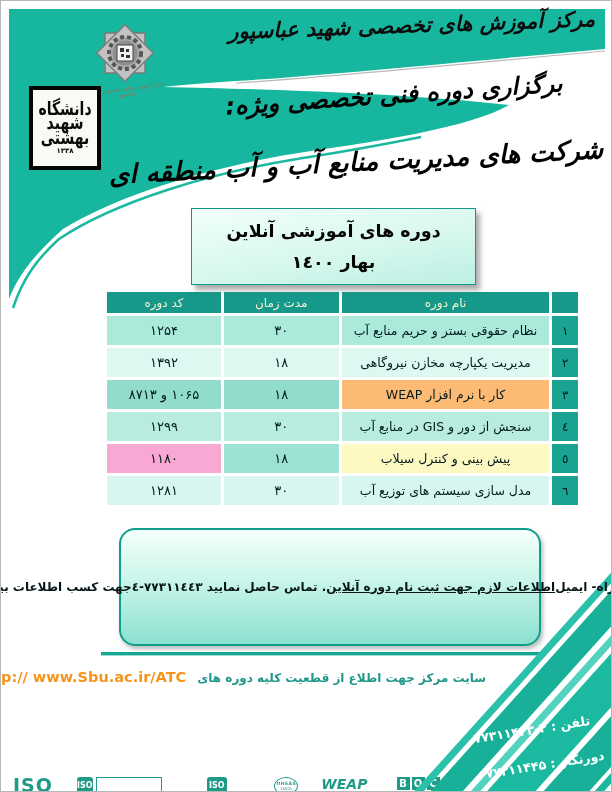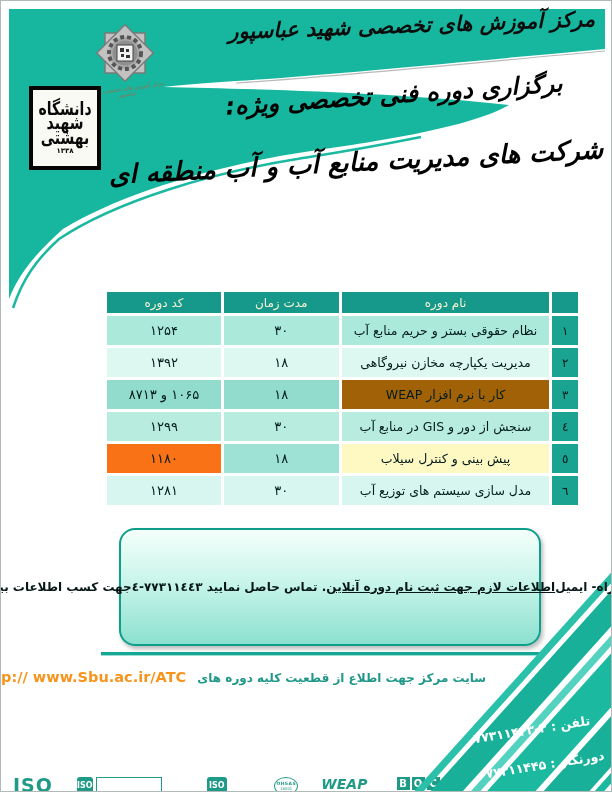--- a/index.html
+++ b/index.html
@@ -130,20 +130,24 @@
   </div>
   <div class="emblem-caption">مرکز آموزش های تخصصی شهید عباسپور</div>
 
   <div class="stamp">
     <div class="w">دانشگاه</div>
     <div class="w">شهید</div>
     <div class="w">بهشتی</div>
     <div class="yr">۱۳۳۸</div>
   </div>
 
+  <div class="title-box">
+    <div>دوره های آموزشی آنلاین</div>
+    <div>بهار ١٤٠٠</div>
+  </div>
 
   <table class="courses" dir="rtl">
     <thead>
       <tr>
         <th class="c-num"></th>
         <th>نام دوره</th>
         <th>مدت زمان</th>
         <th>کد دوره</th>
       </tr>
     </thead>
@@ -155,35 +159,35 @@
         <td class="c-code" style="background:#abe9db">۱۲۵۴</td>
       </tr>
       <tr>
         <td class="c-num">٢</td>
         <td class="c-name" style="background:#dcf8f1">مدیریت یکپارچه مخازن نیروگاهی</td>
         <td class="c-dur" style="background:#dcf8f1">۱۸</td>
         <td class="c-code" style="background:#dcf8f1">۱۳۹۲</td>
       </tr>
       <tr>
         <td class="c-num">٣</td>
-        <td class="c-name" style="background:#a16207">کار با نرم افزار WEAP</td>
+        <td class="c-name" style="background:#fdba74">کار با نرم افزار WEAP</td>
         <td class="c-dur" style="background:#92dccd">۱۸</td>
         <td class="c-code" style="background:#92dccd">۱۰۶۵ و ۸۷۱۳</td>
       </tr>
       <tr>
         <td class="c-num">٤</td>
         <td class="c-name" style="background:#b7ecdf">سنجش از دور و GIS در منابع آب</td>
         <td class="c-dur" style="background:#b7ecdf">۳۰</td>
         <td class="c-code" style="background:#b7ecdf">۱۲۹۹</td>
       </tr>
       <tr>
         <td class="c-num">٥</td>
         <td class="c-name" style="background:#fef9c3">پیش بینی و کنترل سیلاب</td>
         <td class="c-dur" style="background:#9de2d4">۱۸</td>
-        <td class="c-code" style="background:#f97316">۱۱۸۰</td>
+        <td class="c-code" style="background:#f9a8d4">۱۱۸۰</td>
       </tr>
       <tr>
         <td class="c-num">٦</td>
         <td class="c-name" style="background:#d7f6ef">مدل سازی سیستم های توزیع آب</td>
         <td class="c-dur" style="background:#d7f6ef">۳۰</td>
         <td class="c-code" style="background:#d7f6ef">۱۲۸۱</td>
       </tr>
     </tbody>
   </table>
 

